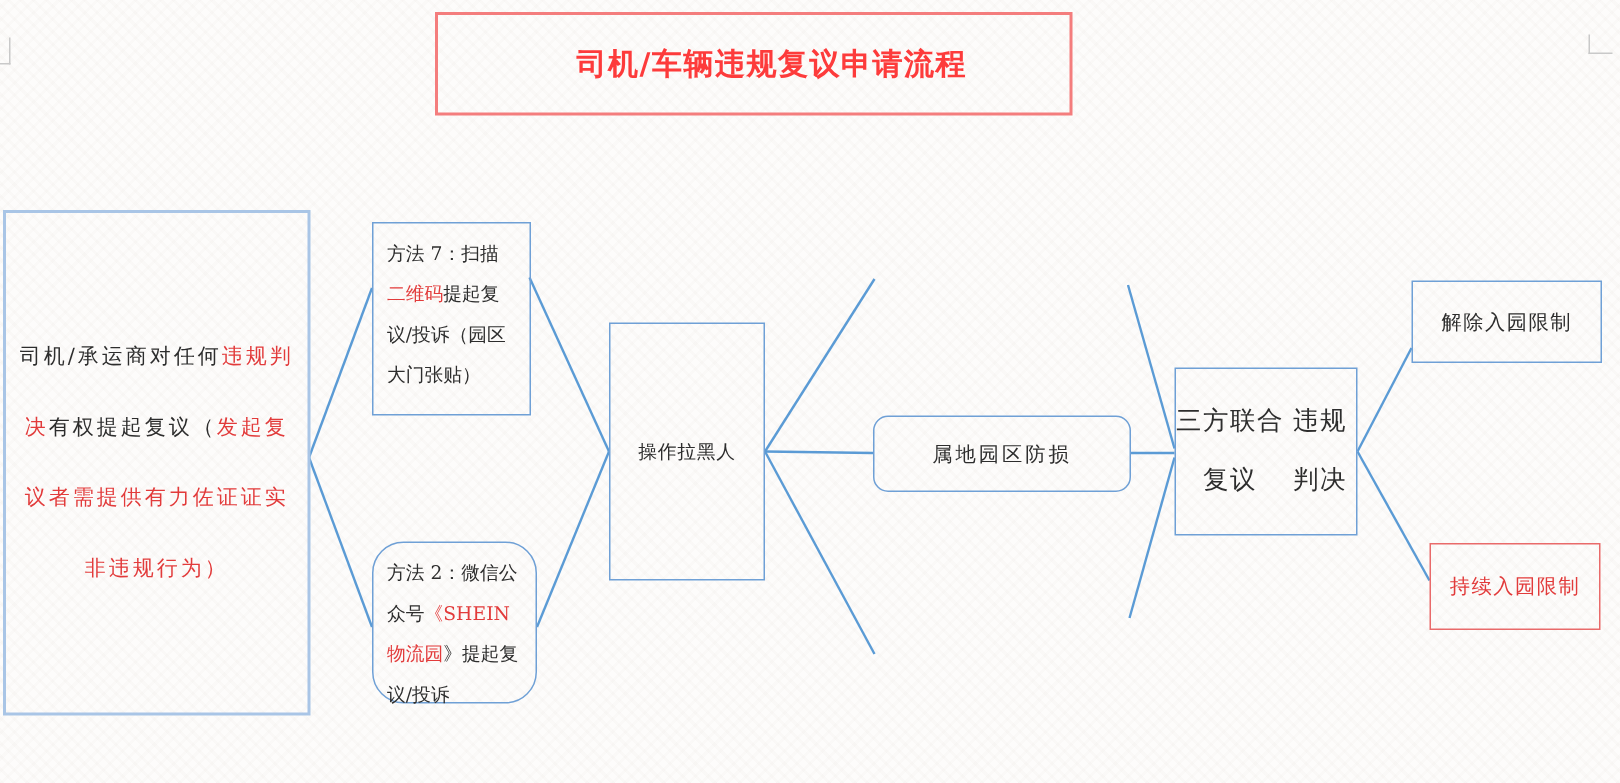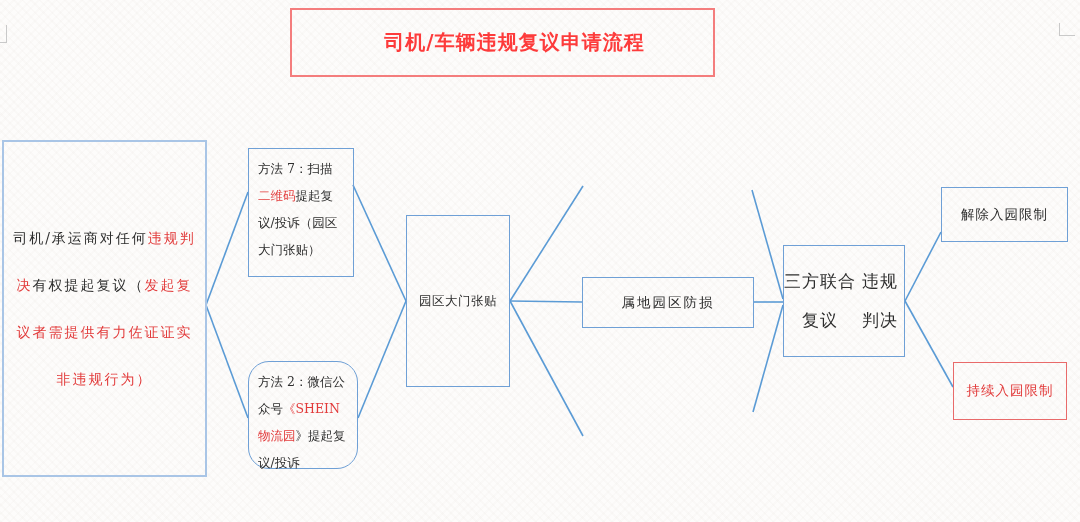--- a/index.html
+++ b/index.html
@@ -46,21 +46,21 @@
   .method2-box{
     left:248px;top:361px;width:110px;height:108px;
     font-size:12.5px;line-height:27px;
     padding:6px 9px;text-align:left;align-items:flex-start;border-radius:21px;
   }
   .reception-box{
     left:406px;top:215px;width:104px;height:172px;
     font-size:12.5px;letter-spacing:0.5px;
   }
   .party-a{left:583px;top:152px;width:169px;height:66px;font-size:13.5px;letter-spacing:3px;}
-  .party-b{left:582px;top:277px;width:172px;height:51px;font-size:13.5px;letter-spacing:2px;}
+  .party-b{left:582px;top:277px;width:172px;height:51px;font-size:13.5px;letter-spacing:2px;border-radius:10px;}
   .party-c{left:583px;top:400px;width:170px;height:75px;font-size:13.5px;letter-spacing:2px;}
   .review-box{
     left:783px;top:245px;width:122px;height:112px;
     font-size:17px;line-height:39px;letter-spacing:1px;
     flex-direction:row;
   }
   .result-positive{left:941px;top:187px;width:127px;height:55px;font-size:13.5px;letter-spacing:1px;}
   .result-negative{
     left:953px;top:362px;width:114px;height:58px;
     border:1.5px solid #e96a6a;
@@ -116,21 +116,21 @@
 
   <div class="node blue-box method1-box">
     <span><span>方法 7：扫描</span><span class="red">二维码</span><span>提起复议/投诉（园区大门张贴）</span></span>
   </div>
 
   <div class="node blue-box method2-box">
     <span><span>方法 2：微信公众号</span><span class="red">《SHEIN 物流园</span><span>》提起复议/投诉</span></span>
   </div>
 
   <div class="node blue-box reception-box">
-    <span>园区大门张贴</span>
+    <span>操作拉黑人</span>
   </div>
 
 
   <div class="node blue-box party-b">
     <span>属地园区防损</span>
   </div>
 
 
   <div class="node blue-box review-box">
     <span>三方联合复议</span>

